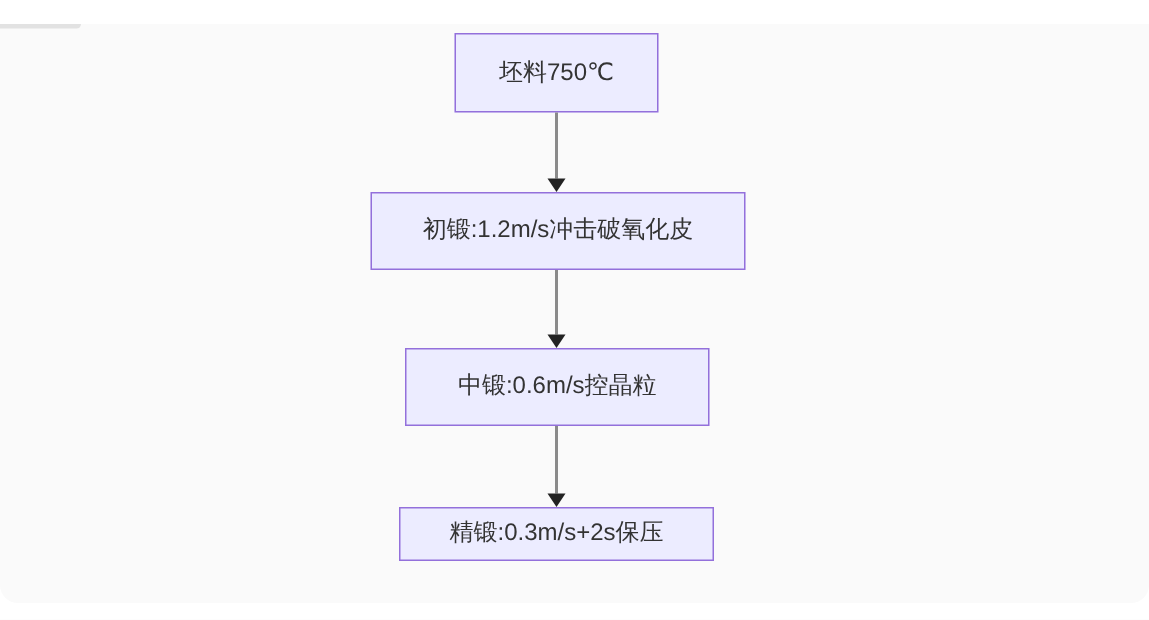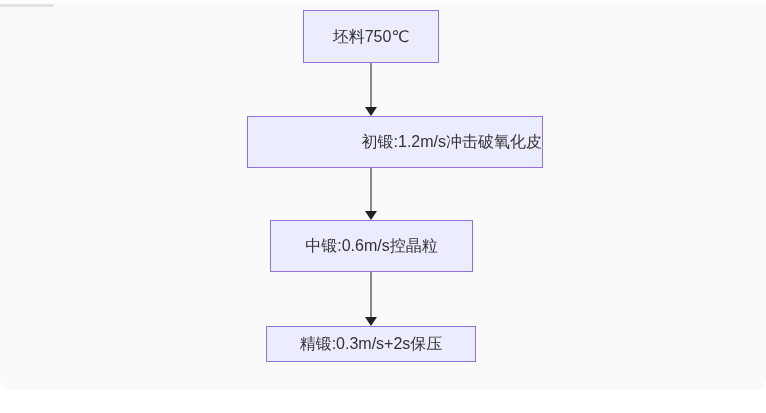--- a/index.html
+++ b/index.html
@@ -13,21 +13,21 @@
   }
   *{margin:0;padding:0;box-sizing:border-box;}
   html,body{width:766px;height:413px;overflow:hidden;}
   body{
     background:var(--page-bg);
     font-family:"Liberation Sans","DejaVu Sans",sans-serif;
     position:relative;
   }
   .canvas{
     position:absolute;
-    left:0;top:4px;
+    left:0;top:16px;
     width:766px;height:386px;
     background:var(--canvas-bg);
     border-radius:0 0 12px 12px;
   }
   .top-artifact{
     position:absolute;
     left:0;top:0;
     width:54px;height:3px;
     background:#e2e2e2;
     border-radius:0 0 3px 0;
@@ -38,21 +38,21 @@
     border:1.5px solid var(--node-border);
     color:var(--text-color);
     display:flex;
     align-items:center;
     justify-content:center;
     font-size:16px;
     line-height:1;
     white-space:nowrap;
   }
   .node-1{left:303px;top:6px;width:136px;height:53px;}
-  .node-2{left:247px;top:112px;width:296px;height:52px;justify-content:flex-end;}
+  .node-2{left:247px;top:112px;width:250px;height:52px;}
   .node-3{left:270px;top:216px;width:203px;height:52px;}
   .node-4{left:266px;top:322px;width:210px;height:36px;}
   .edge{
     position:absolute;
     width:12px;
     display:flex;
     flex-direction:column;
     align-items:center;
   }
   .edge-1{left:365px;top:59px;height:53px;}

